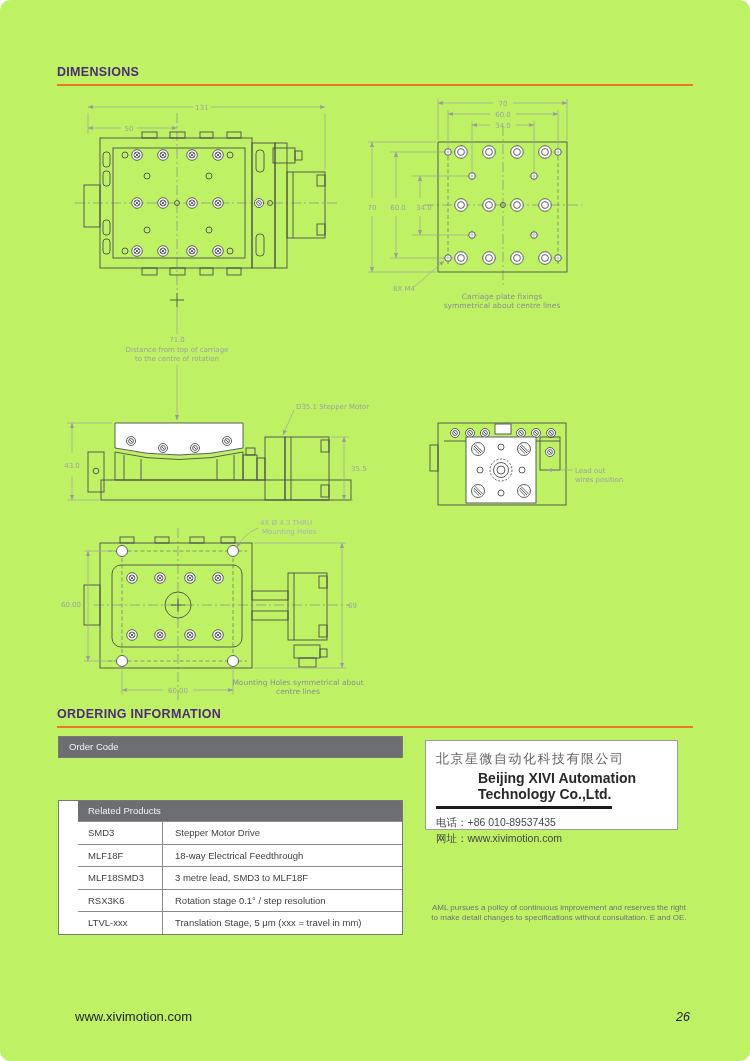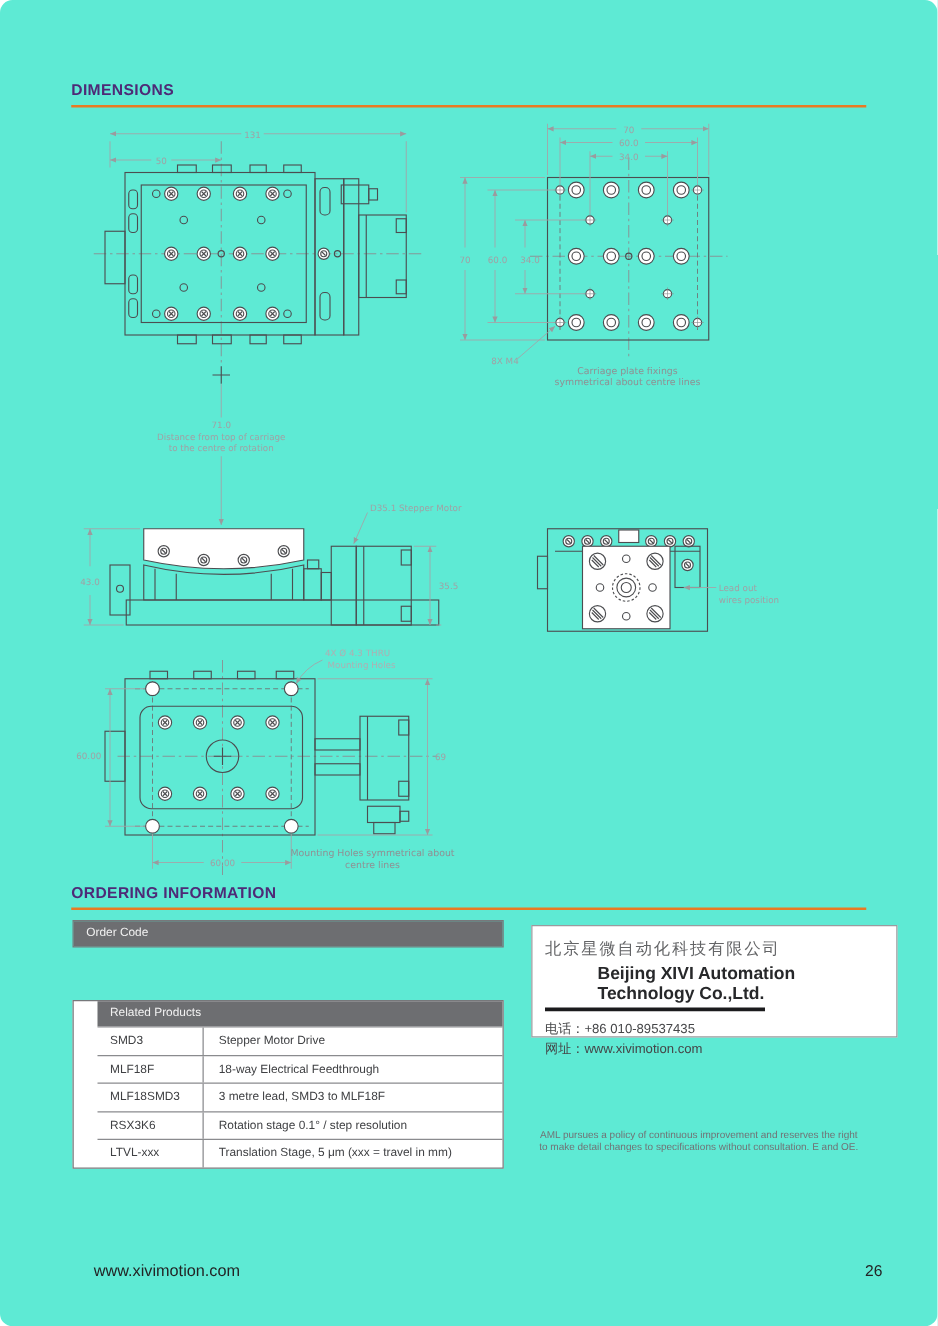--- a/index.html
+++ b/index.html
@@ -1,36 +1,36 @@
 <!DOCTYPE html>
 <html><head>
 <meta charset="utf-8">
 <style>
   html,body{margin:0;padding:0;background:#ffffff;}
-  .page{position:relative;width:750px;height:1061px;background:#5eead4;overflow:hidden;
+  .page{position:relative;width:750px;height:1061px;background:#bef264;overflow:hidden;
         font-family:"Liberation Sans","DejaVu Sans",sans-serif;border-radius:10px;}
   .sec-title{position:absolute;left:57px;width:636px;font-size:12.5px;font-weight:bold;
         color:#4E2A77;letter-spacing:.3px;padding-bottom:5px;border-bottom:2.5px solid #E87A24;}
   
   .tbl{position:absolute;left:58px;width:345px;border:1px solid #77787b;background:#fff;box-sizing:border-box;}
   .tbl-h{background:#6d6e71;color:#f2f2f2;font-size:9.5px;height:20px;line-height:20px;padding-left:10px;}
   .tbl-r{display:flex;border-top:1px solid #8a8b8e;height:21.5px;font-size:9.5px;color:#3f4043;}
   .c1{width:74px;padding-left:10px;border-right:1px solid #8a8b8e;display:flex;align-items:center;}
   .c2{padding-left:12px;flex:1;display:flex;align-items:center;}
   
-  .company{position:absolute;left:425px;top:740px;width:293px;height:90px;border:1px solid #9a9b9e;
+  .company{position:absolute;left:425px;top:740px;width:253px;height:90px;border:1px solid #9a9b9e;
         box-sizing:border-box;padding:9px 0 0 10px;background:#fff;}
   .cn{font-size:13px;color:#636466;letter-spacing:1.5px;}
   .en{font-size:14px;font-weight:bold;color:#27282a;margin-top:2px;margin-left:42px;}
   .rule{width:176px;height:2.5px;background:#1b1b1d;margin:4px 0 7px 0;}
   .contact{font-size:10.5px;color:#454648;margin-top:2px;}
   .disclaimer{position:absolute;left:424px;top:903px;width:270px;text-align:center;
         font-size:8px;color:#717275;line-height:10px;}
   .footer-url{position:absolute;left:75px;top:1009px;font-size:13px;color:#232425;}
-  .footer-page{position:absolute;left:676px;top:1010px;font-size:12.5px;color:#232425;width:30px;text-align:right;}
+  .footer-page{position:absolute;left:676px;top:1010px;font-size:12.5px;color:#232425;width:30px;text-align:left;font-style:italic;}
   
   svg text{font-family:"DejaVu Sans","Liberation Sans",sans-serif;font-size:7px;fill:#a0a1a4;}
   svg .note{font-size:7.5px;fill:#8f9093;}
   svg .lt{fill:#aeafb2;}
   svg .mid{text-anchor:middle;}
   .p{fill:none;stroke:#4c4d50;stroke-width:.9;}
   .pf{fill:#fff;stroke:#4c4d50;stroke-width:.9;}
   .d{fill:none;stroke:#a3a4a7;stroke-width:.7;}
   .c{fill:none;stroke:#8b8c8f;stroke-width:.7;stroke-dasharray:10 3 2 3;}
   .h{fill:none;stroke:#707174;stroke-width:.7;stroke-dasharray:4 2.5;}

